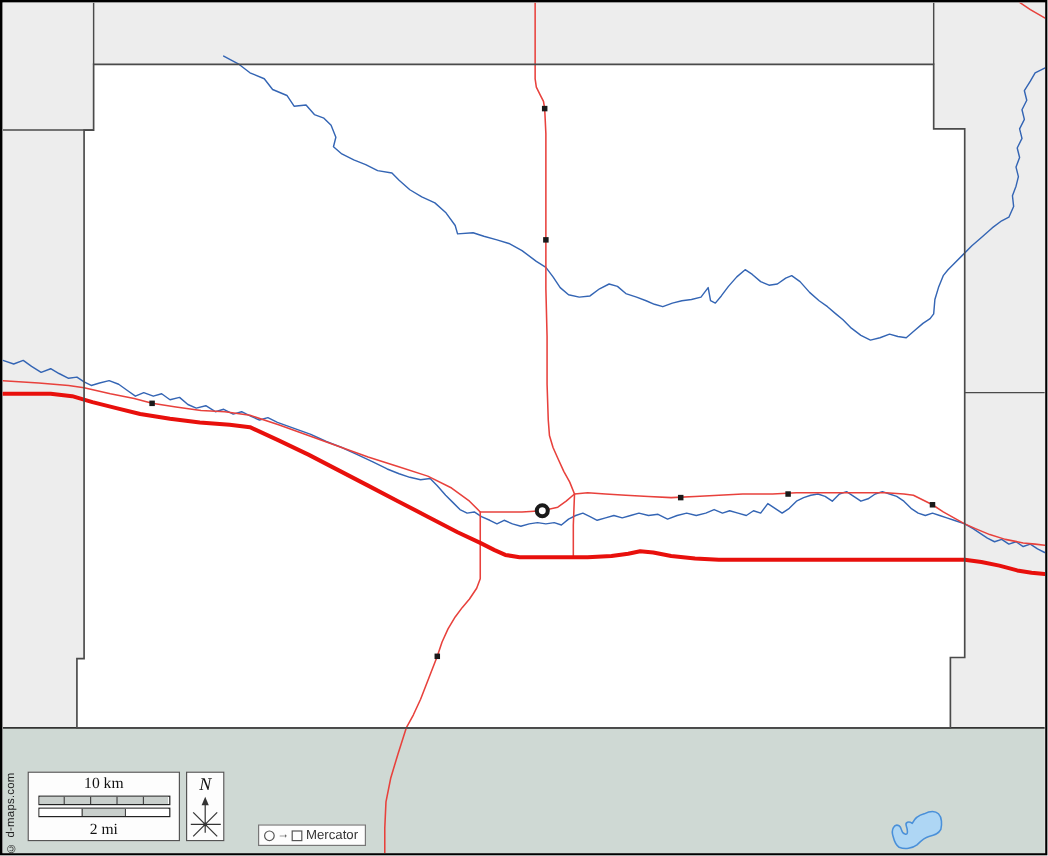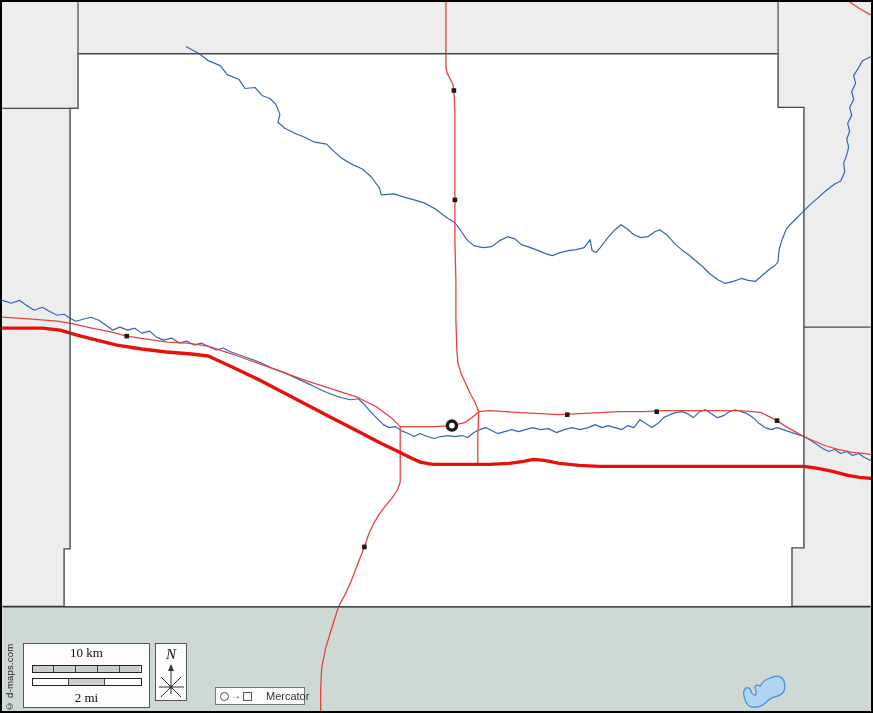--- a/index.html
+++ b/index.html
@@ -9,21 +9,21 @@
     box-sizing:border-box;
     border:2px solid #000;
     overflow:hidden;
     font-family:"Liberation Sans", sans-serif;
     background:#ededed;
   }
   .map-svg{position:absolute;left:0;top:0;width:100%;height:100%;display:block;}
 
   
   .scale-box{
-    position:absolute;left:21px;top:641px;width:127px;height:65px;
+    position:absolute;left:21px;top:641px;width:127px;height:58px;
     background:#fdfdfd;border:1px solid #555;
     display:flex;flex-direction:column;align-items:center;justify-content:space-between;
     padding:2px 0;box-sizing:border-box;
   }
   .scale-label{
     font-family:"Liberation Serif", serif;font-size:13px;color:#111;line-height:14px;
   }
   .scale-bar{
     width:108px;height:6px;border:1px solid #222;display:flex;box-sizing:content-box;background:#fff;
   }
@@ -46,21 +46,21 @@
 
   
   .mercator-box{
     position:absolute;left:213px;top:685px;width:90px;height:18px;
     background:#fdfdfd;border:1px solid #777;box-sizing:border-box;
     display:flex;align-items:center;gap:2px;padding:0 4px;
   }
   .proj-circle{width:7px;height:7px;border:1px solid #555;border-radius:50%;background:transparent;flex:0 0 auto;}
   .proj-arrow{font-size:10px;color:#444;line-height:10px;flex:0 0 auto;}
   .proj-square{width:7px;height:7px;border:1px solid #555;background:transparent;flex:0 0 auto;}
-  .proj-name{font-size:11px;color:#333;margin-left:12px;white-space:nowrap;}
+  .proj-name{font-size:11px;color:#333;margin-left:1px;white-space:nowrap;}
 
   
   .copyright{
     position:absolute;left:2px;top:634px;height:76px;
     writing-mode:vertical-rl;transform:rotate(180deg);
     font-size:9.5px;color:#222;letter-spacing:0.2px;
     display:flex;align-items:center;
   }
 </style>
 </head>

